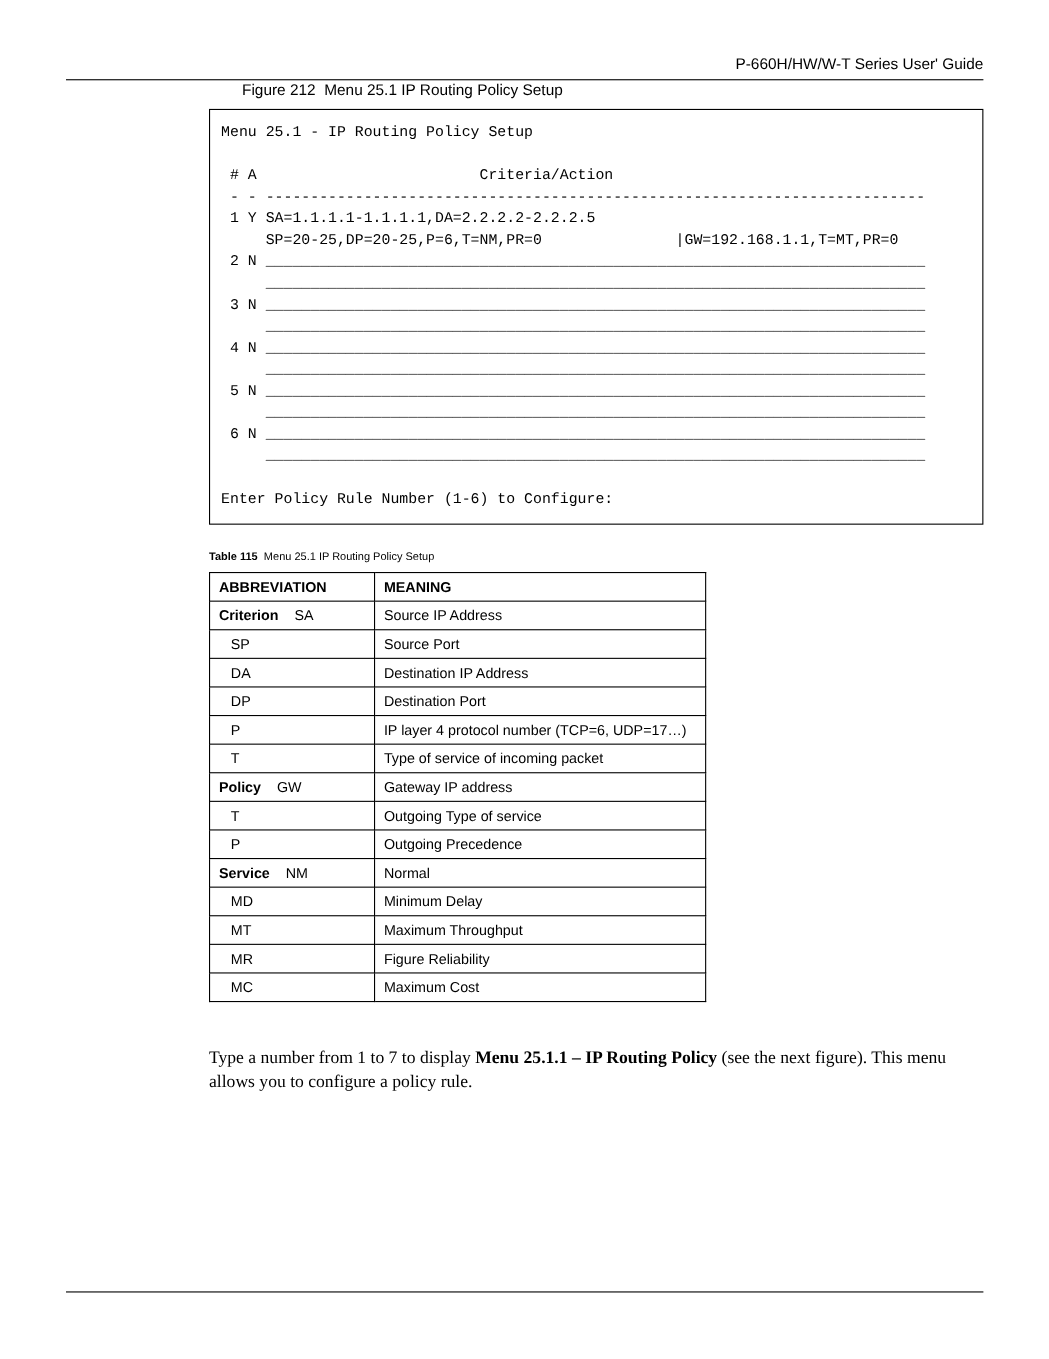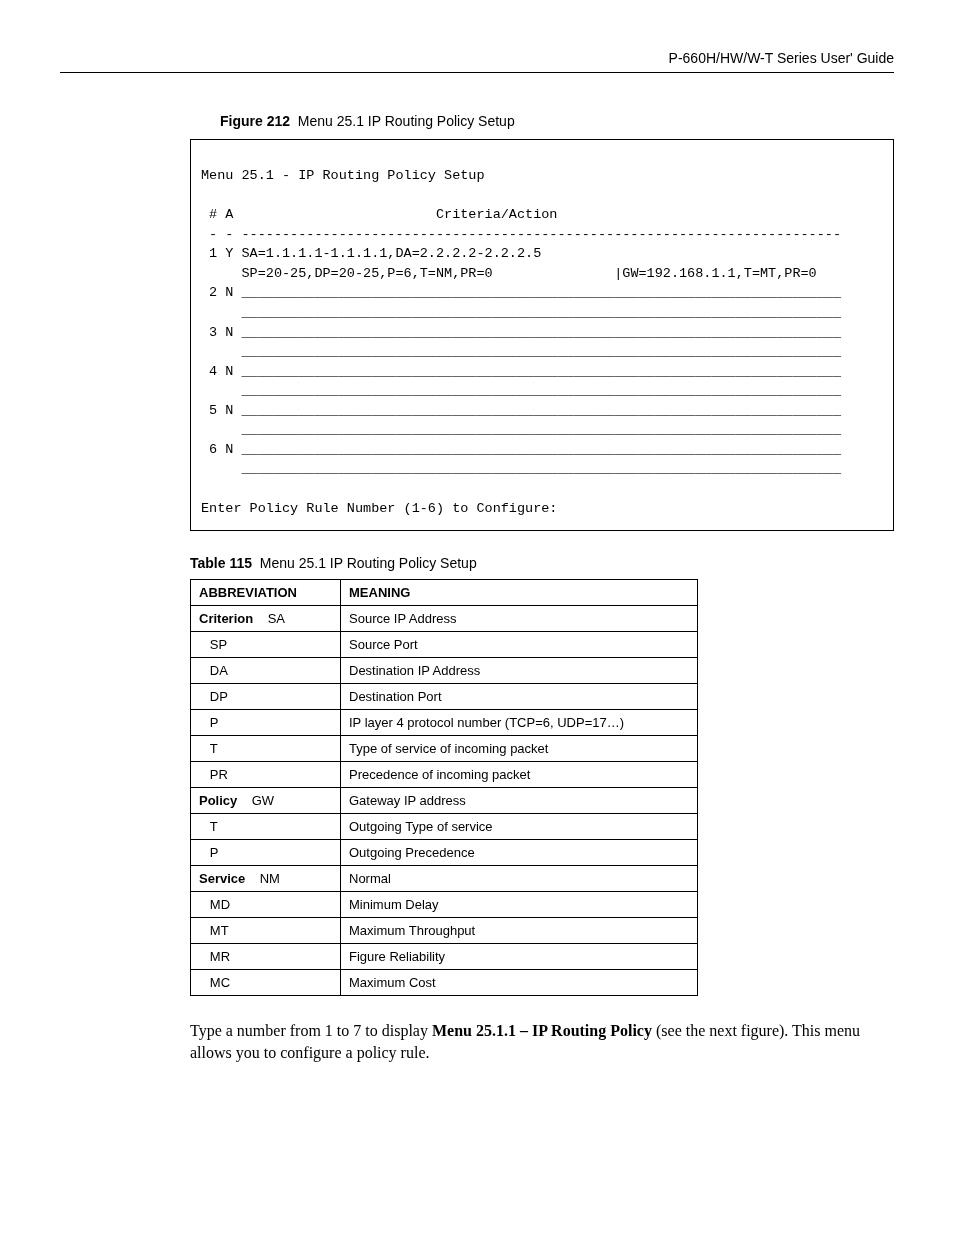--- a/index.html
+++ b/index.html
@@ -10,51 +10,50 @@
     background: #fff;
     color: #000;
     width: 954px;
   }
   .page {
     padding: 50px 60px 40px 60px;
   }
   .header-line {
     border-bottom: 1px solid #000;
     padding-bottom: 6px;
-    margin-bottom: 40px;
     text-align: right;
     font-size: 14px;
   }
   .content {
     margin-left: 130px;
   }
   .fig-title {
     font-size: 14px;
     margin-bottom: 10px;
   }
-  .fig-title b { font-weight: bold; padding-left: 30px; }
+  .fig-title b { font-weight: normal; padding-left: 30px; }
   .code-box {
     border: 1px solid #000;
-    padding: 26px 10px 12px 10px;
+    padding: 12px 10px 12px 10px;
     font-family: "Courier New", Courier, monospace;
     font-size: 13.5px;
     line-height: 1.45;
     white-space: pre;
     margin-bottom: 24px;
   }
   .tbl-title {
-    font-size: 14px;
+    font-size: 10px;
     margin-bottom: 8px;
   }
   .tbl-title b { font-weight: bold; }
   table.abbrev {
     border-collapse: collapse;
-    width: 508px;
+    width: 452px;
     font-size: 13px;
-    margin-bottom: 24px;
+    margin-bottom: 40px;
   }
   table.abbrev th, table.abbrev td {
     border: 1px solid #000;
     padding: 5px 8px;
     text-align: left;
     vertical-align: top;
   }
   table.abbrev th {
     font-weight: bold;
     text-transform: uppercase;
@@ -135,24 +134,20 @@
           </tr>
           <tr>
             <td class="abbr-col">&nbsp;&nbsp;&nbsp;P</td>
             <td>IP layer 4 protocol number (TCP=6, UDP=17…)</td>
           </tr>
           <tr>
             <td class="abbr-col">&nbsp;&nbsp;&nbsp;T</td>
             <td>Type of service of incoming packet</td>
           </tr>
           <tr>
-            <td class="abbr-col">&nbsp;&nbsp;&nbsp;PR</td>
-            <td>Precedence of incoming packet</td>
-          </tr>
-          <tr>
             <td class="abbr-col"><span class="row-head">Policy</span>&nbsp;&nbsp;&nbsp;&nbsp;<span>GW</span></td>
             <td>Gateway IP address</td>
           </tr>
           <tr>
             <td class="abbr-col">&nbsp;&nbsp;&nbsp;T</td>
             <td>Outgoing Type of service</td>
           </tr>
           <tr>
             <td class="abbr-col">&nbsp;&nbsp;&nbsp;P</td>
             <td>Outgoing Precedence</td>

